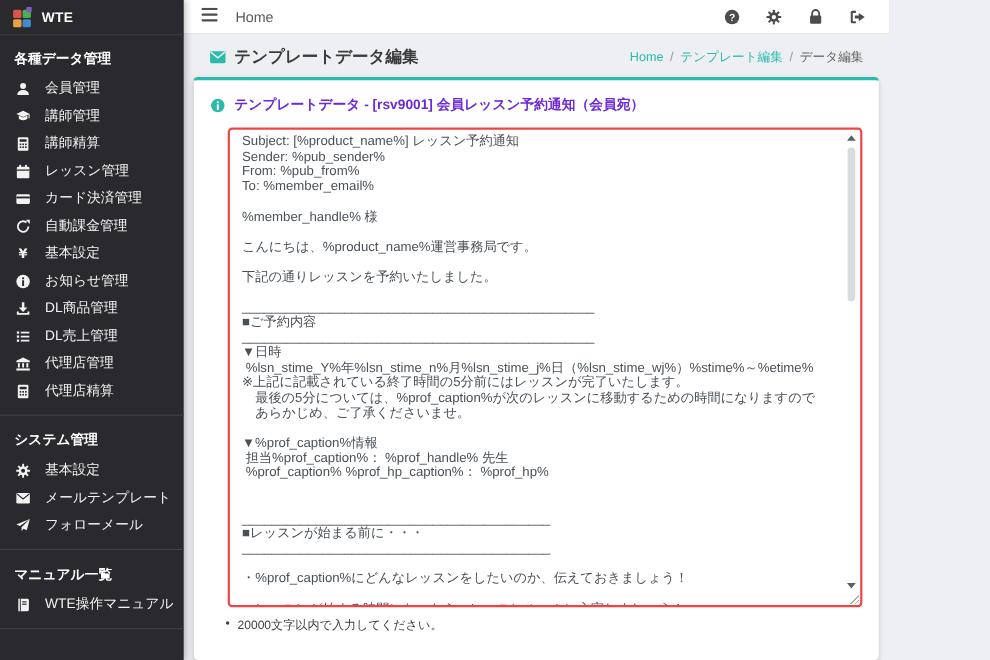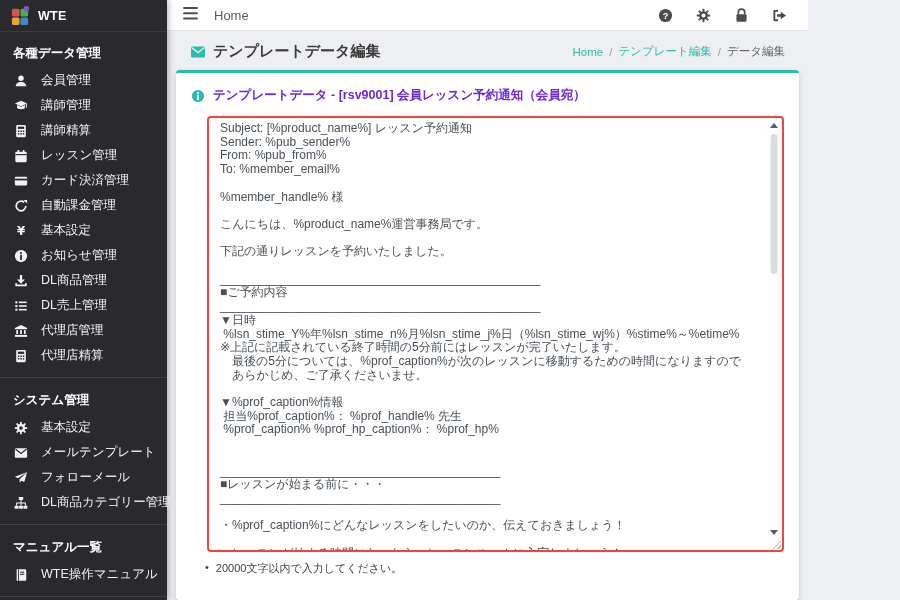--- a/index.html
+++ b/index.html
@@ -261,32 +261,20 @@
           <span class="side-label">メールテンプレート</span>
         </div>
         <div class="side-item">
           <span class="icon">
             <svg viewBox="0 0 16 16">
               <path d="M15 1 1 6.6l3.7 1.7z"></path>
               <path d="M15 1 6.4 9.5l.1 4 1.9-2.5 3.4 1.6z"></path>
             </svg>
           </span>
           <span class="side-label">フォローメール</span>
-        </div>
-        <div class="side-item">
-          <span class="icon">
-            <svg viewBox="0 0 16 16">
-              <rect x="5.5" y="1" width="5" height="3.6" rx="0.6"></rect>
-              <rect x="0.8" y="11" width="4.4" height="3.6" rx="0.6"></rect>
-              <rect x="5.8" y="11" width="4.4" height="3.6" rx="0.6"></rect>
-              <rect x="10.8" y="11" width="4.4" height="3.6" rx="0.6"></rect>
-              <path fill="none" stroke="currentColor" stroke-width="1.2" d="M8 4.6v3M3 11V7.9h10V11M8 7.9V11"></path>
-            </svg>
-          </span>
-          <span class="side-label">DL商品カテゴリー管理</span>
         </div>
         <div class="side-divider"></div>
         <div class="section-header">マニュアル一覧</div>
         <div class="side-item">
           <span class="icon">
             <svg viewBox="0 0 16 16">
               <path d="M3 1.5h9.5c.8 0 1.5.7 1.5 1.5v10c0 .8-.7 1.5-1.5 1.5H3z"></path>
               <rect class="hole" x="4.6" y="1.5" width="1" height="13"></rect>
               <rect class="hole" x="7" y="4.2" width="4.6" height="1.2"></rect>
               <rect class="hole" x="7" y="6.6" width="4.6" height="1.2"></rect>

